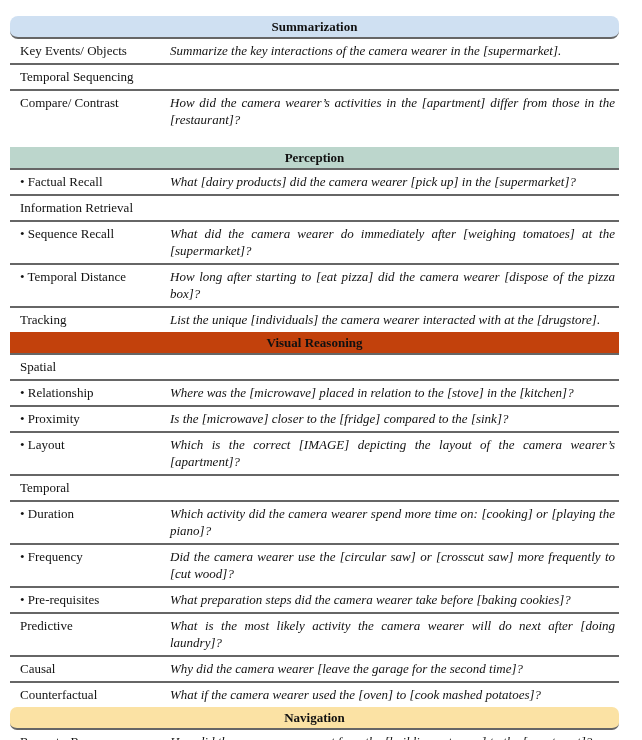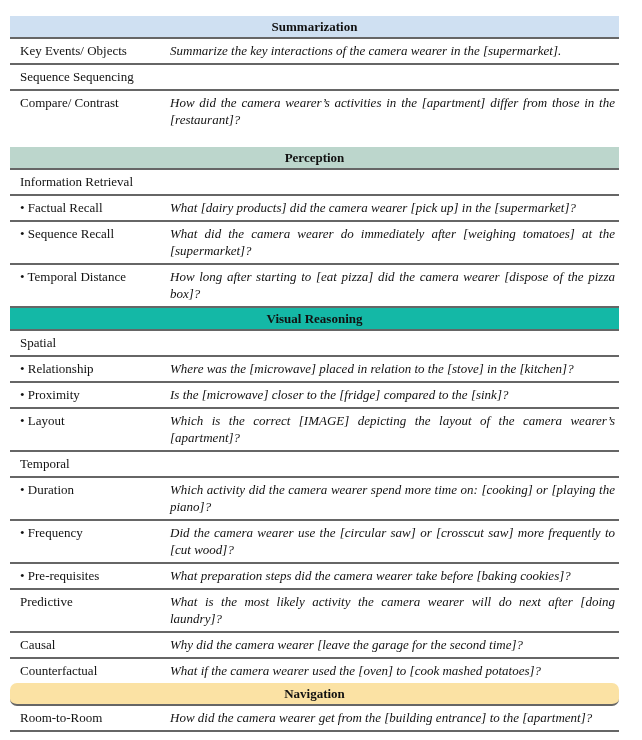--- a/index.html
+++ b/index.html
@@ -1,62 +1,66 @@
 <!DOCTYPE html>
 <html><head>
 <meta charset="utf-8">
 <style>
   html, body { margin: 0; padding: 0; background: #ffffff; }
   body { width: 642px; height: 740px; position: relative; overflow: hidden;
          font-family: "Liberation Serif", "DejaVu Serif", serif; color: #111; }
   .table { position: absolute; left: 10px; top: 16px; width: 609px; }
   .band { height: 21px; line-height: 21px; text-align: center; font-weight: bold;
           font-size: 13px; border-bottom: 2px solid #666; }
-  .band.summ { background: #cfe0f2; }
+  .band.summ { background: #cfe0f2; border-radius: 8px; }
   .band.perc { background: #bcd6cc; margin-top: 15px; }
-  .band.vis  { background: #14b8a6; text-align: center; }
+  .band.vis  { background: #c2410c; text-align: center; }
   .band.nav  { background: #fbe2a4; border-radius: 7px; }
   .row { display: flex; border-bottom: 2px solid #666; padding: 3px 0 4px 0; font-size: 13px; line-height: 17px; }
   .row.noline { border-bottom: none; }
   .lab { width: 150px; padding-left: 10px; flex: 0 0 150px; }
   .lab.bold { font-weight: normal; }
   .q { flex: 1; font-style: italic; text-align: justify; padding-right: 4px; }
 </style>
 </head>
 <body>
 
 <div class="table" id="tbl">
     <div class="band summ">Summarization</div>
     <div class="row">
       <div class="lab bold">Key Events/ Objects</div>
       <div class="q">Summarize the key interactions of the camera wearer in the [supermarket].</div>
     </div>
     <div class="row">
-      <div class="lab bold">Sequence Sequencing</div>
+      <div class="lab bold">Temporal Sequencing</div>
     </div>
     <div class="row noline">
       <div class="lab bold">Compare/ Contrast</div>
       <div class="q">How did the camera wearer’s activities in the [apartment] differ from those in the [restaurant]?</div>
     </div>
     <div class="band perc">Perception</div>
     <div class="row">
+      <div class="lab">• Factual Recall</div>
+      <div class="q">What [dairy products] did the camera wearer [pick up] in the [supermarket]?</div>
+    </div>
+    <div class="row">
       <div class="lab bold">Information Retrieval</div>
       <div class="q"></div>
-    </div>
-    <div class="row">
-      <div class="lab">• Factual Recall</div>
-      <div class="q">What [dairy products] did the camera wearer [pick up] in the [supermarket]?</div>
     </div>
     <div class="row">
       <div class="lab">• Sequence Recall</div>
       <div class="q">What did the camera wearer do immediately after [weighing tomatoes] at the [supermarket]?</div>
     </div>
     <div class="row">
       <div class="lab">• Temporal Distance</div>
       <div class="q">How long after starting to [eat pizza] did the camera wearer [dispose of the pizza box]?</div>
+    </div>
+    <div class="row noline">
+      <div class="lab bold">Tracking</div>
+      <div class="q">List the unique [individuals] the camera wearer interacted with at the [drugstore].</div>
     </div>
     <div class="band vis">Visual Reasoning</div>
     <div class="row">
       <div class="lab bold">Spatial</div>
       <div class="q"></div>
     </div>
     <div class="row">
       <div class="lab">• Relationship</div>
       <div class="q">Where was the [microwave] placed in relation to the [stove] in the [kitchen]?</div>
     </div>

